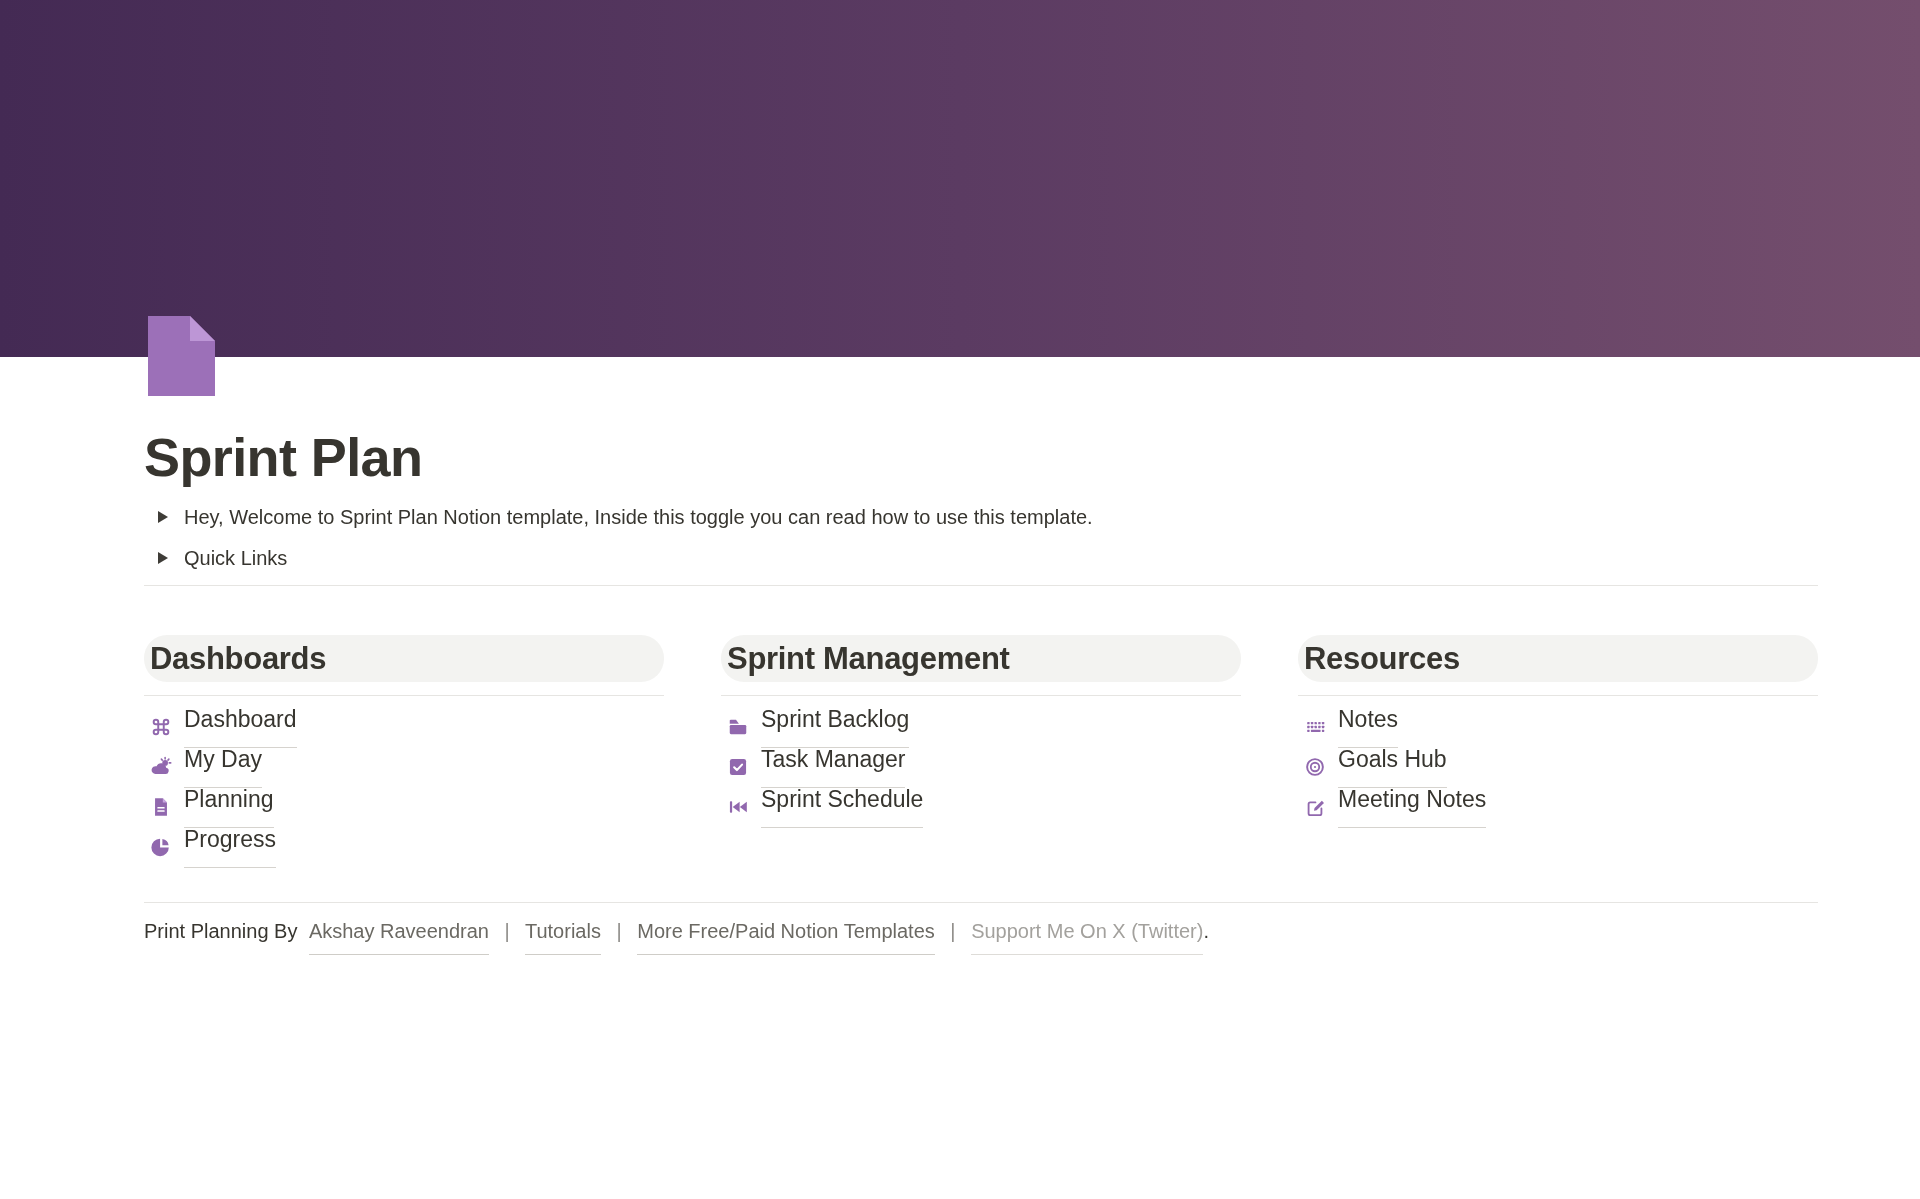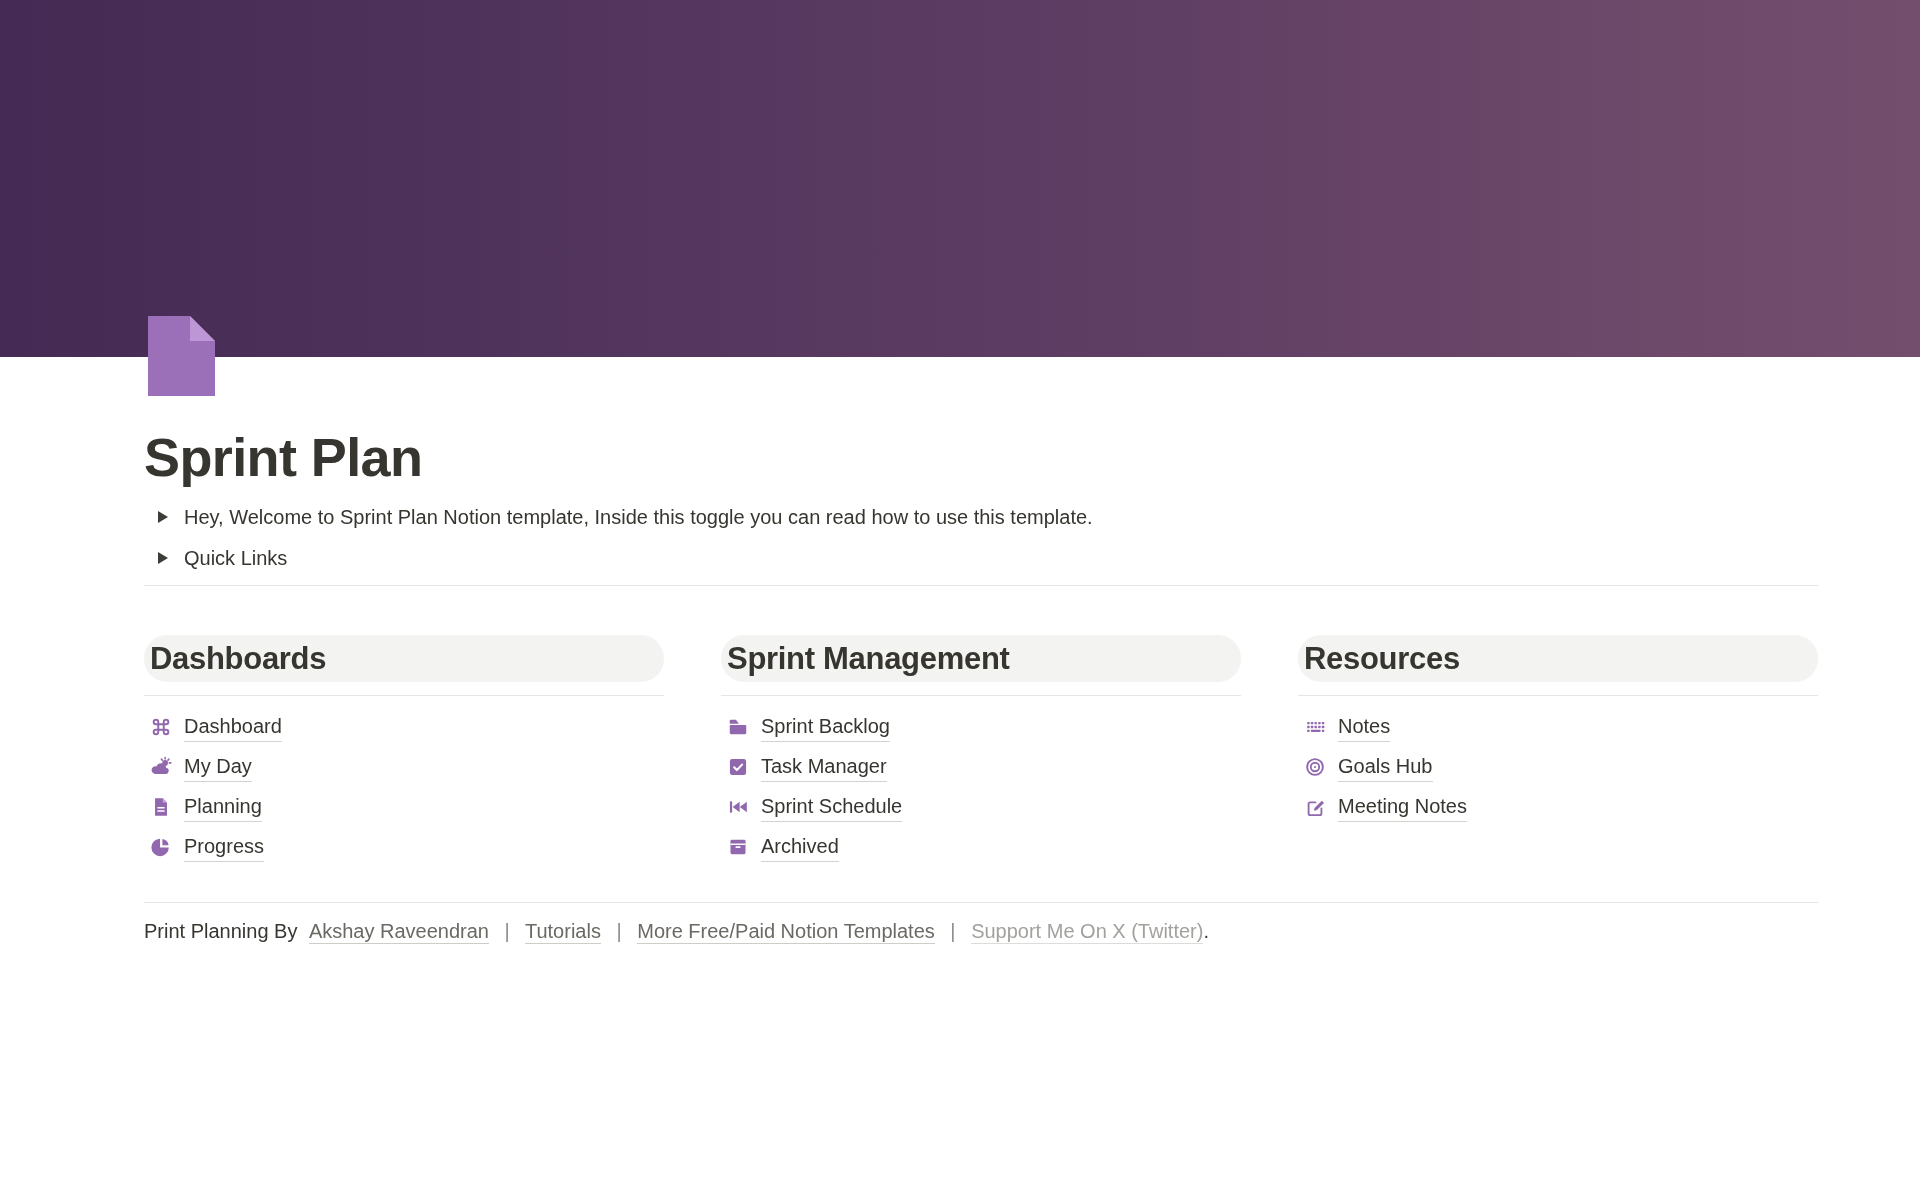--- a/index.html
+++ b/index.html
@@ -31,27 +31,27 @@
   .div-2{margin-top:30px;}
 
   .columns{margin-top:49px;display:grid;grid-template-columns:repeat(3,1fr);column-gap:57px;}
   .col-header{height:47px;display:flex;align-items:center;background:#F3F3F1;padding-left:6px;border-radius:23px;}
   .col-header h2{margin:0;font-size:31px;font-weight:700;letter-spacing:-0.3px;color:#37352F;}
   .col-divider{border:none;border-top:1px solid #E6E5E2;margin:13px 0 0 0;}
   .item-list{margin-top:16px;}
   .item{display:flex;align-items:center;height:30px;margin-bottom:10px;cursor:pointer;text-decoration:none;color:#37352F;}
   .item .ic{width:22px;height:22px;flex:0 0 auto;margin:0 12px 0 6px;display:flex;align-items:center;justify-content:center;}
   .item .ic svg{display:block;}
-  .item-label{font-size:20px;line-height:26px;border-bottom:1px solid #D6D3CE;padding-bottom:2px;}
+  .item-label{font-size:23px;line-height:26px;border-bottom:1px solid #D6D3CE;padding-bottom:15px;}
 
   .bottom-toggle{margin-top:17px;}
 
   .footer{margin-top:14px;height:28px;font-size:20px;line-height:28px;white-space:nowrap;}
   .footer .prefix{margin-right:7px;color:#37352F;}
-  .footer .flink{color:#6B6963;border-bottom:1px solid #CFCDC8;padding-bottom:1px;cursor:pointer;}
+  .footer .flink{color:#6B6963;border-bottom:1px solid #CFCDC8;padding-bottom:12px;cursor:pointer;}
   .footer .flink.muted{color:#A3A19D;border-bottom-color:#DEDCD8;}
   .footer .sep{color:#8F8D89;margin:0 10px;}
   .footer .suffix{color:#37352F;}
 </style>
 </head>
 <body>
 
 <div class="page">
 
   <div class="cover"></div>
@@ -161,30 +161,20 @@
             </a>
             <a class="item">
               <span class="ic">
                 <svg width="22" height="22" viewBox="0 0 24 24" fill="#9168AE">
                   <rect x="3.2" y="5.8" width="2.4" height="12.4" rx="0.8"></rect>
                   <path d="M13.8 6.2 v11.6 L6.2 12 z"></path>
                   <path d="M21.6 6.2 v11.6 L14 12 z"></path>
                 </svg>
               </span>
               <span class="item-label">Sprint Schedule</span>
-            </a>
-            <a class="item">
-              <span class="ic">
-                <svg width="22" height="22" viewBox="0 0 24 24">
-                  <rect x="3.8" y="4" width="16.4" height="16" rx="1.6" fill="#9168AE"></rect>
-                  <rect x="3.8" y="8.2" width="16.4" height="1.6" fill="#fff"></rect>
-                  <rect x="9.2" y="11.2" width="5.6" height="1.9" rx="0.9" fill="#fff"></rect>
-                </svg>
-              </span>
-              <span class="item-label">Archived</span>
             </a>
           </div>
         </div>
 
         <div class="col">
           <div class="col-header">
             <h2>Resources</h2>
           </div>
           <hr class="col-divider">
           <div class="item-list">

